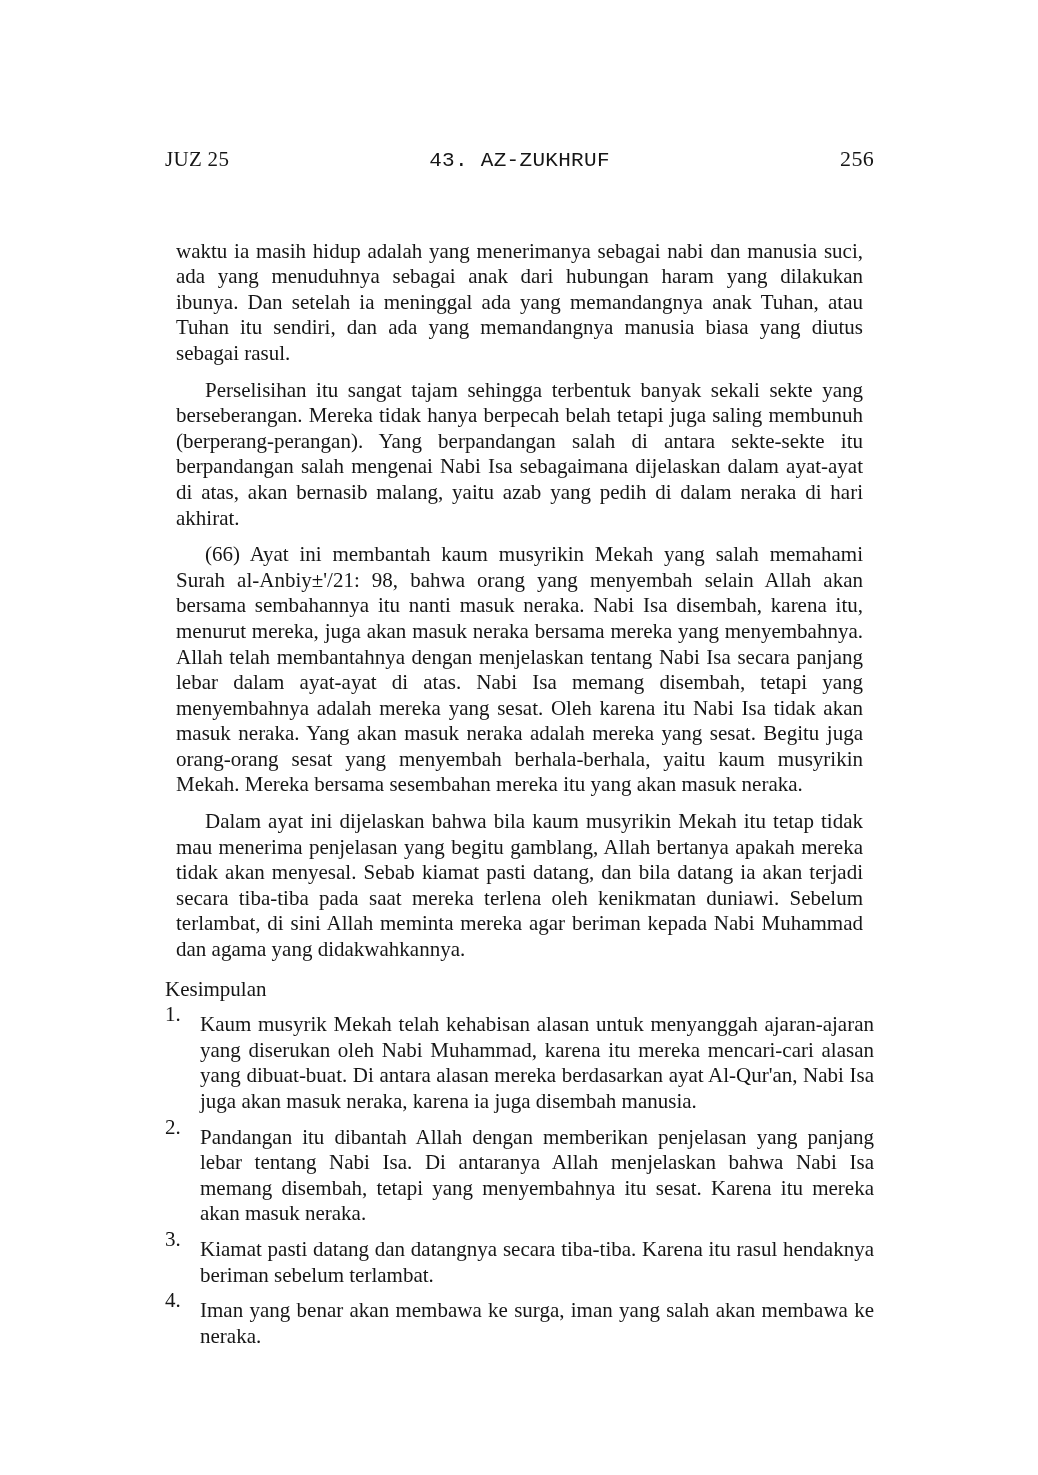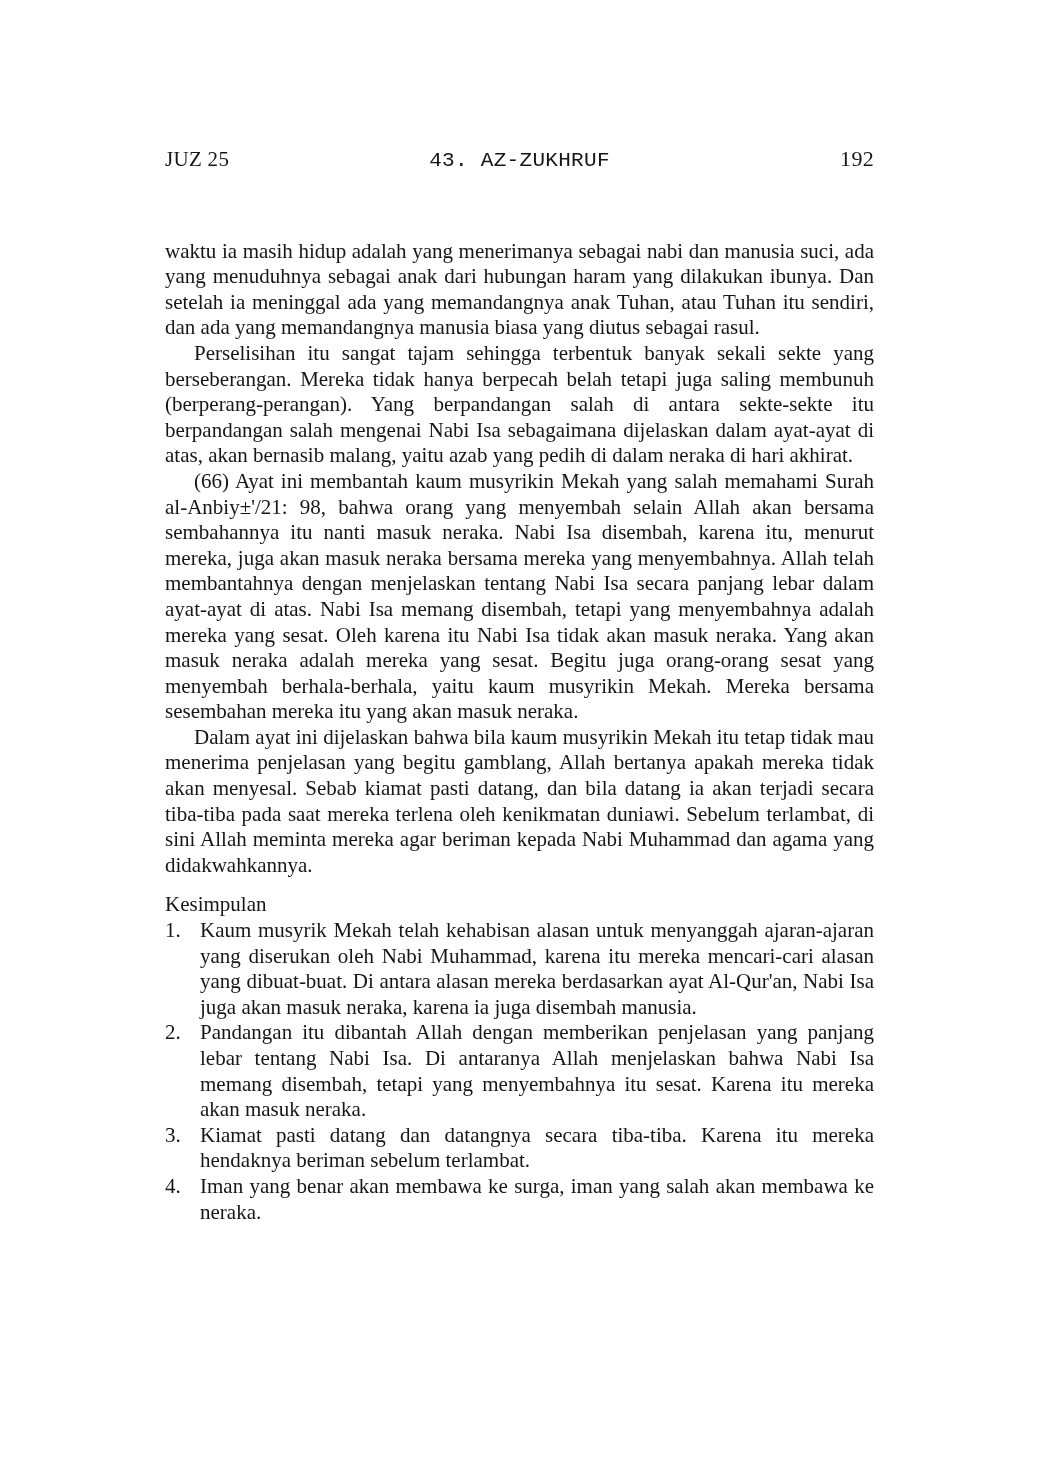--- a/index.html
+++ b/index.html
@@ -27,21 +27,21 @@
     font-size: 21px;
     letter-spacing: 0.3px;
   }
   .page-header .hdr-left   { text-align: left; }
   .page-header .hdr-center { text-align: center; font-family: Liberation Mono, monospace; }
   .page-header .hdr-right  { text-align: right; font-size: 22px; }
   .body-text {
     margin-top: 65px;
   }
   .body-text p {
-    margin: 0;
+    margin: 11px;
     text-align: justify;
     text-align-last: left;
   }
   .body-text p.indent {
     text-indent: 29px;
   }
   .conclusion-heading {
     margin-top: 14px;
     font-weight: normal;
     text-align: left;
@@ -54,31 +54,32 @@
     align-items: flex-start;
   }
   .list-item .num {
     flex: 0 0 35px;
     text-align: left;
   }
   .list-item .itm-text {
     flex: 1 1 auto;
     text-align: justify;
     text-align-last: left;
+    margin-top: 10px;
   }
 </style>
 </head>
 <body>
 
 <div class="page">
 
   <div class="page-header">
     <span class="hdr-left">JUZ 25</span>
     <span class="hdr-center">43. AZ-ZUKHRUF</span>
-    <span class="hdr-right">192</span>
+    <span class="hdr-right">256</span>
   </div>
 
   <div class="body-text">
     <p>waktu ia masih hidup adalah yang menerimanya sebagai nabi dan manusia suci, ada yang menuduhnya sebagai anak dari hubungan haram yang dilakukan ibunya. Dan setelah ia meninggal ada yang memandangnya anak Tuhan, atau Tuhan itu sendiri, dan ada yang memandangnya manusia biasa yang diutus sebagai rasul.</p>
     <p class="indent">Perselisihan itu sangat tajam sehingga terbentuk banyak sekali sekte yang berseberangan. Mereka tidak hanya berpecah belah tetapi juga saling membunuh (berperang-perangan). Yang berpandangan salah di antara sekte-sekte itu berpandangan salah mengenai Nabi Isa sebagaimana dijelaskan dalam ayat-ayat di atas, akan bernasib malang, yaitu azab yang pedih di dalam neraka di hari akhirat.</p>
     <p class="indent">(66) Ayat ini membantah kaum musyrikin Mekah yang salah memahami Surah al-Anbiy±'/21: 98, bahwa orang yang menyembah selain Allah akan bersama sembahannya itu nanti masuk neraka. Nabi Isa disembah, karena itu, menurut mereka, juga akan masuk neraka bersama mereka yang menyembahnya. Allah telah membantahnya dengan menjelaskan tentang Nabi Isa secara panjang lebar dalam ayat-ayat di atas. Nabi Isa memang disembah, tetapi yang menyembahnya adalah mereka yang sesat. Oleh karena itu Nabi Isa tidak akan masuk neraka. Yang akan masuk neraka adalah mereka yang sesat. Begitu juga orang-orang sesat yang menyembah berhala-berhala, yaitu kaum musyrikin Mekah. Mereka bersama sesembahan mereka itu yang akan masuk neraka.</p>
     <p class="indent">Dalam ayat ini dijelaskan bahwa bila kaum musyrikin Mekah itu tetap tidak mau menerima penjelasan yang begitu gamblang, Allah bertanya apakah mereka tidak akan menyesal. Sebab kiamat pasti datang, dan bila datang ia akan terjadi secara tiba-tiba pada saat mereka terlena oleh kenikmatan duniawi. Sebelum terlambat, di sini Allah meminta mereka agar beriman kepada Nabi Muhammad dan agama yang didakwahkannya.</p>
 
     <div class="conclusion-heading">Kesimpulan</div>
 
@@ -86,21 +87,21 @@
       <div class="list-item">
         <span class="num">1.</span>
         <span class="itm-text">Kaum musyrik Mekah telah kehabisan alasan untuk menyanggah ajaran-ajaran yang diserukan oleh Nabi Muhammad, karena itu mereka mencari-cari alasan yang dibuat-buat. Di antara alasan mereka berdasarkan ayat Al-Qur'an, Nabi Isa juga akan masuk neraka, karena ia juga disembah manusia.</span>
       </div>
       <div class="list-item">
         <span class="num">2.</span>
         <span class="itm-text">Pandangan itu dibantah Allah dengan memberikan penjelasan yang panjang lebar tentang Nabi Isa. Di antaranya Allah menjelaskan bahwa Nabi Isa memang disembah, tetapi yang menyembahnya itu sesat. Karena itu mereka akan masuk neraka.</span>
       </div>
       <div class="list-item">
         <span class="num">3.</span>
-        <span class="itm-text">Kiamat pasti datang dan datangnya secara tiba-tiba. Karena itu mereka hendaknya beriman sebelum terlambat.</span>
+        <span class="itm-text">Kiamat pasti datang dan datangnya secara tiba-tiba. Karena itu rasul hendaknya beriman sebelum terlambat.</span>
       </div>
       <div class="list-item">
         <span class="num">4.</span>
         <span class="itm-text">Iman yang benar akan membawa ke surga, iman yang salah akan membawa ke neraka.</span>
       </div>
     </div>
   </div>
 
 </div>
 

